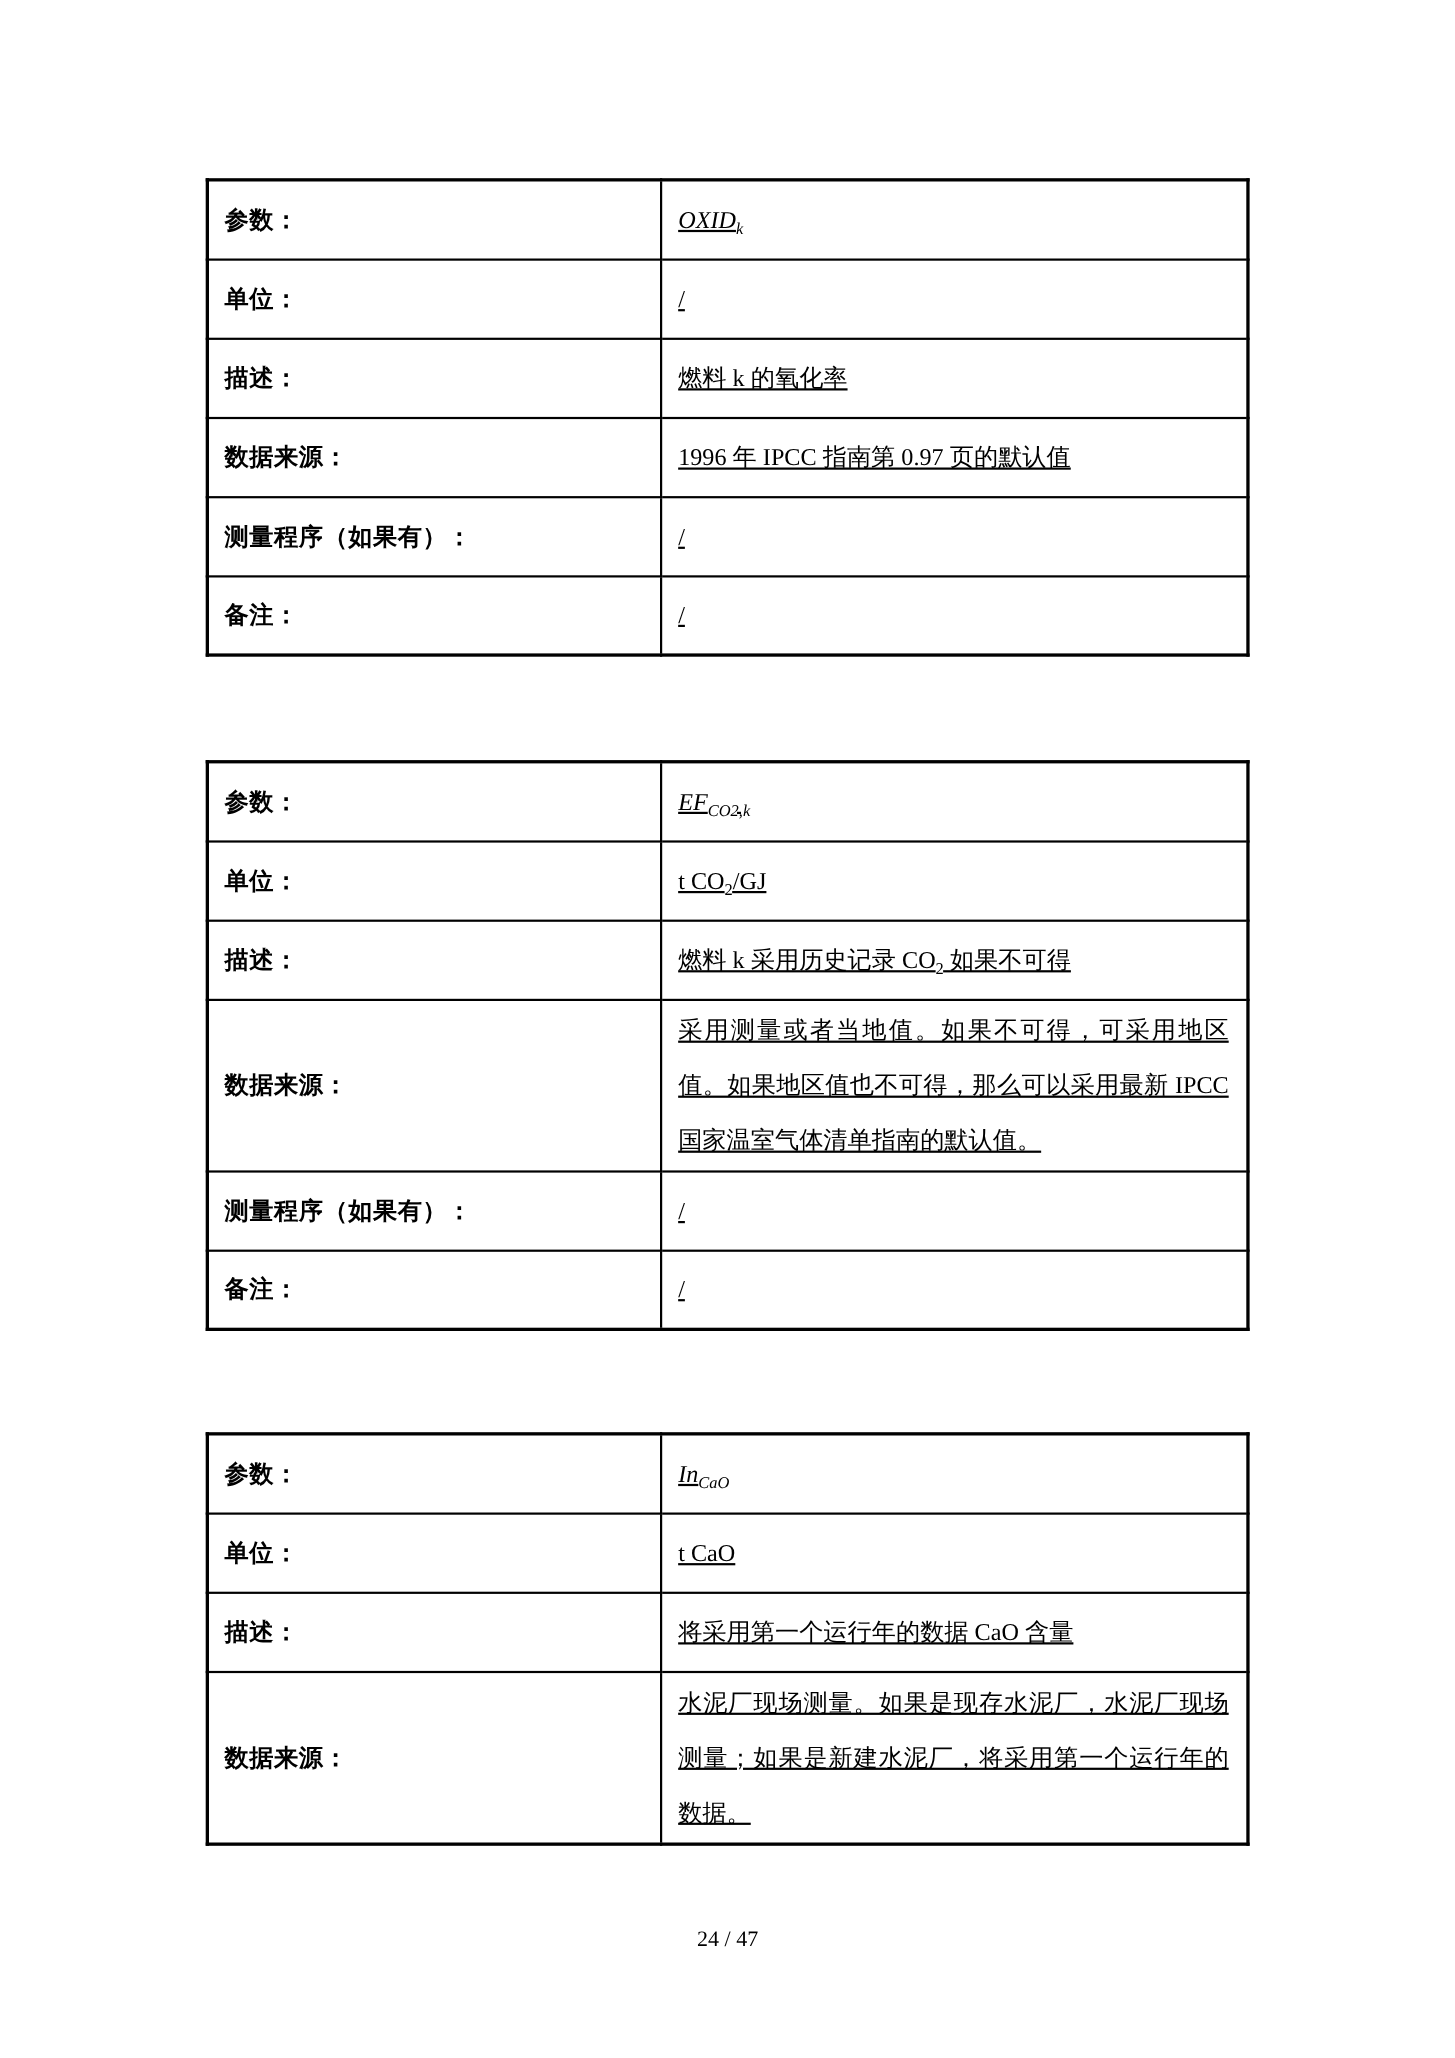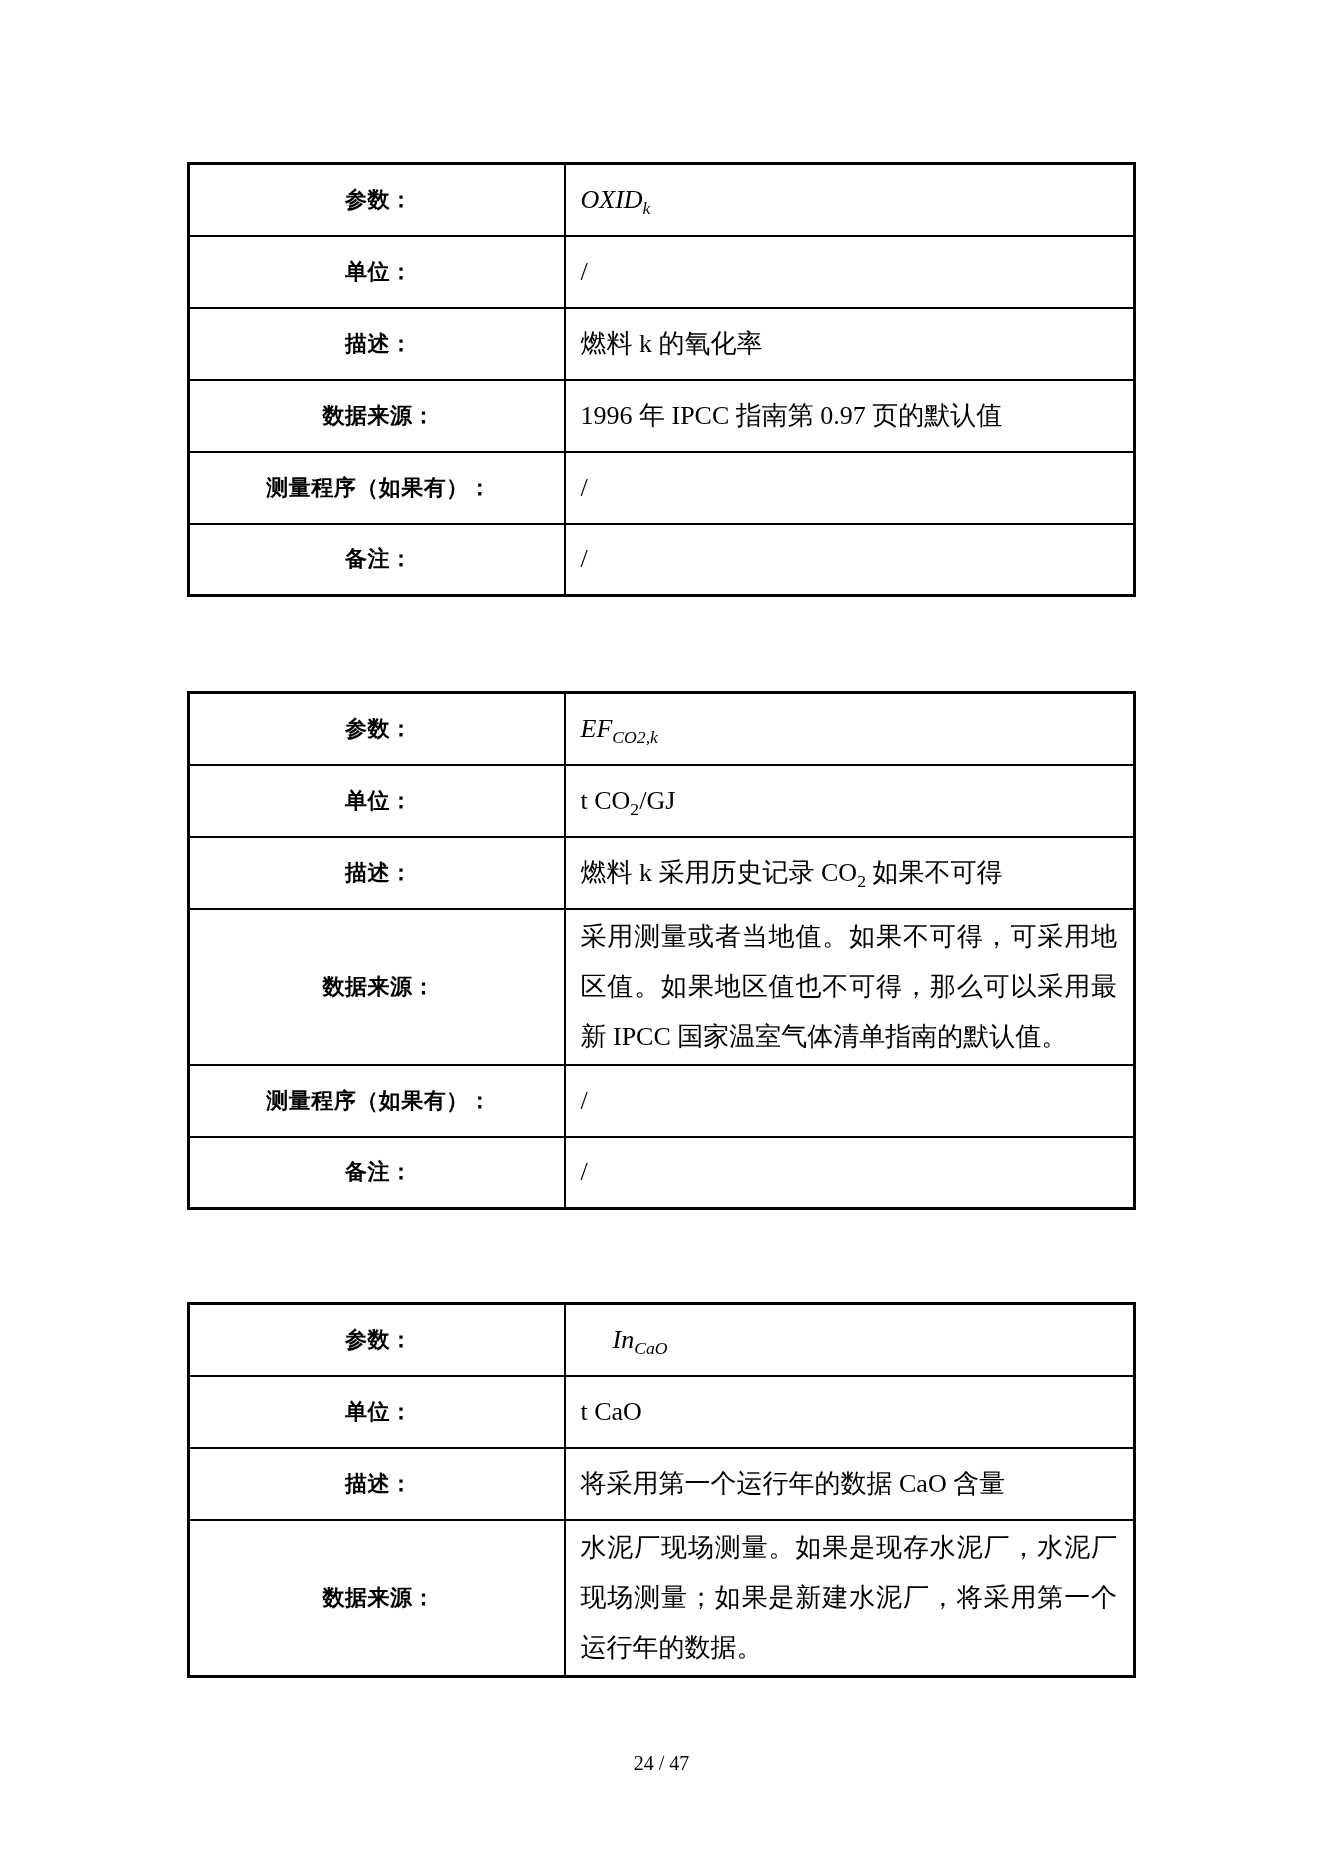--- a/index.html
+++ b/index.html
@@ -20,32 +20,32 @@
     border-collapse: collapse;
     table-layout: fixed;
     border: 3px solid #000;
   }
   table.param-table td {
     border: 2px solid #000;
     height: 72px;
     vertical-align: middle;
   }
   td.label-cell {
-    width: 376px;
+    width: 412px;
     font-weight: bold;
     font-size: 22px;
     padding: 2px 10px 2px 14px;
     letter-spacing: 0.5px;
-    text-align: center;
   }
   td.value-cell {
-    font-size: 26px;
+    font-size: 22px;
     line-height: 50px;
     padding: 2px 16px 2px 15px;
     text-align: justify;
+    text-decoration: underline;
   }
   td.value-cell sub {
     font-size: 68%;
     line-height: 0;
   }
   .table-oxid   { top: 162px; }
   .table-efco2  { top: 691px; }
   .table-incao  { top: 1302px; }
   .page-footer {
     position: absolute;
@@ -117,21 +117,21 @@
       <td class="label-cell">备注：</td>
       <td class="value-cell"><span>/</span></td>
     </tr>
   </tbody>
     </table>
 
   <table class="param-table table-incao">
     <tbody>
         <tr>
       <td class="label-cell">参数：</td>
-      <td class="value-cell"><span style="font-style: italic; margin-left: 32px;">In</span><sub style="font-style: italic;">CaO</sub></td>
+      <td class="value-cell"><span style="font-style: italic;">In</span><sub style="font-style: italic;">CaO</sub></td>
     </tr>
     <tr>
       <td class="label-cell">单位：</td>
       <td class="value-cell"><span>t CaO</span></td>
     </tr>
     <tr>
       <td class="label-cell">描述：</td>
       <td class="value-cell"><span>将采用第一个运行年的数据 CaO 含量</span></td>
     </tr>
     <tr>

